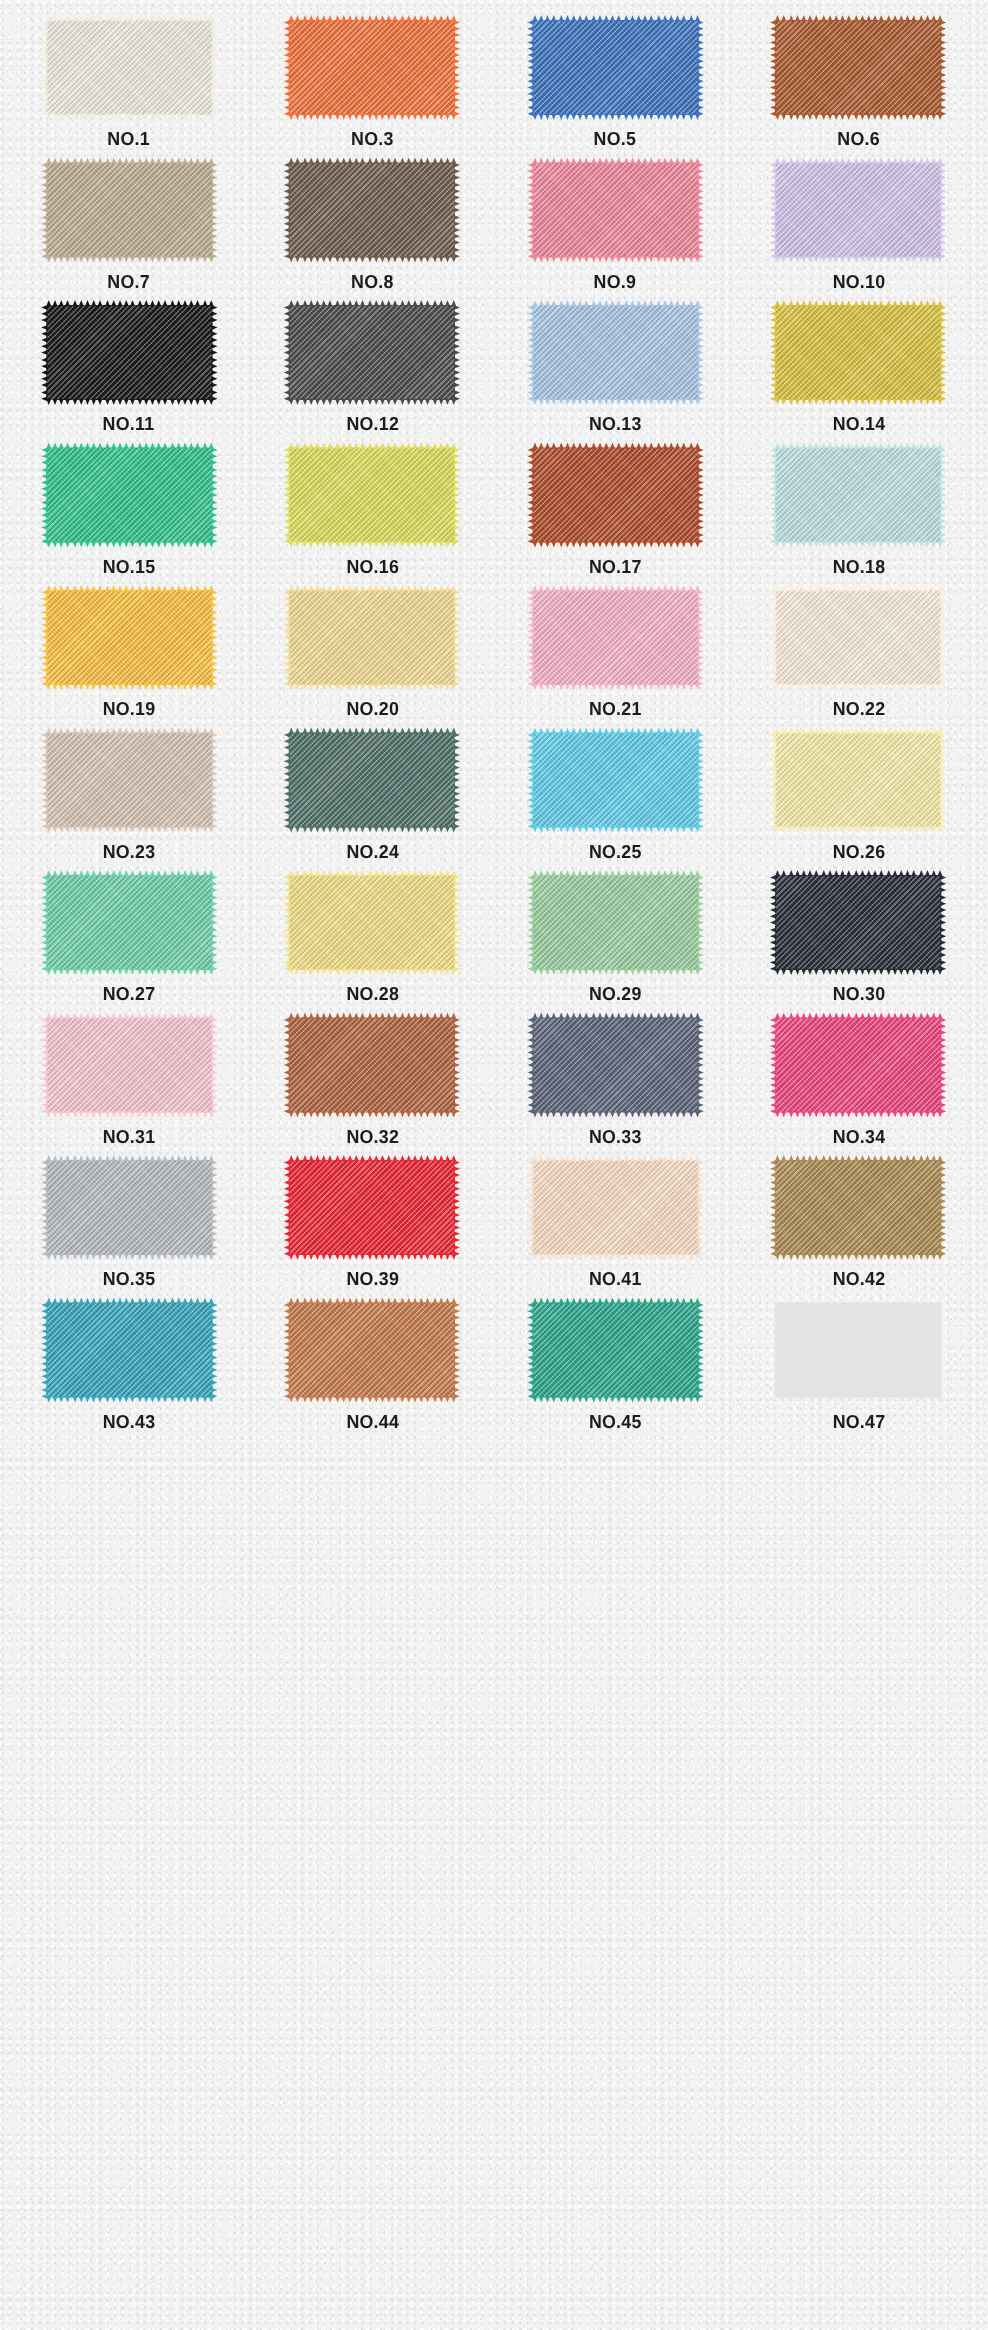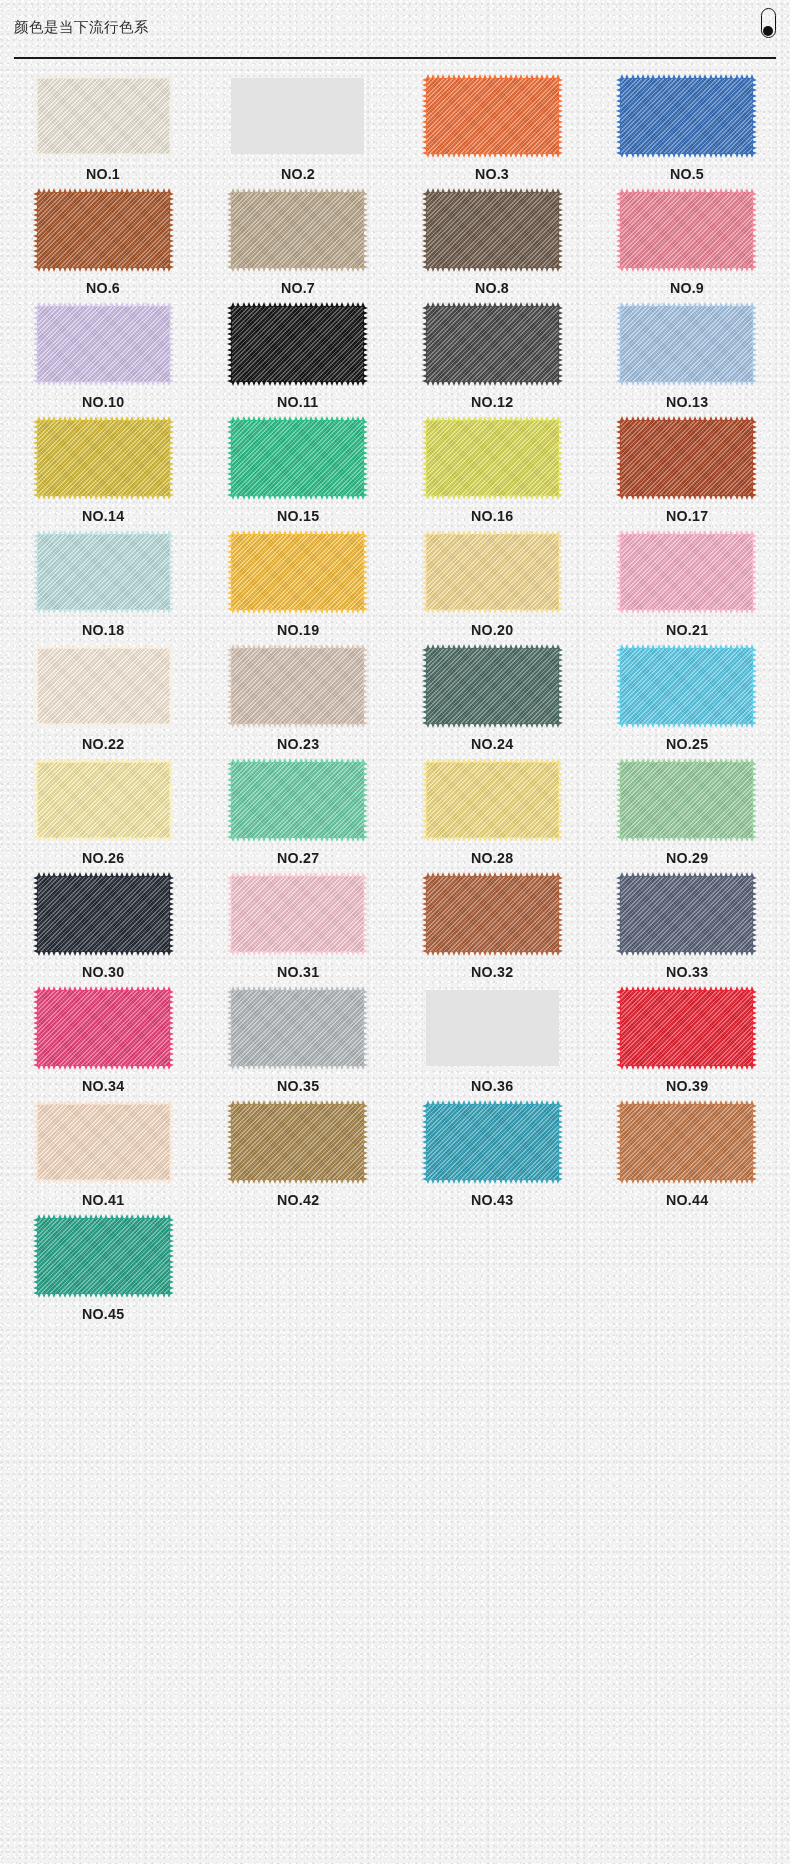--- a/index.html
+++ b/index.html
@@ -178,30 +178,20 @@
     letter-spacing:.2px;
     font-family:"Liberation Sans", sans-serif;
     transform:scaleX(.95);
   }
 </style>
 </head>
 <body>
 
 <div id="page">
 
-  <div id="header">
-    <div id="header-title">颜色是当下流行色系</div>
-
-    <div id="header-indicator">
-      <span class="track"></span>
-      <span class="thumb"></span>
-    </div>
-
-    <div id="header-rule"></div>
-  </div>
 
   <div id="swatch-grid">
       <div class="cell">
         <div class="swatch-wrap">
           <div class="swatch fabric" style="background-color: rgb(242, 236, 224);"></div>
           <span class="zig top" style="color: rgb(242, 236, 224);">
             <i style="left: 0px;"></i>
             <i style="left: 5.2px;"></i>
             <i style="left: 10.4px;"></i>
             <i style="left: 15.6px;"></i>
@@ -285,26 +275,20 @@
             <i style="top: 41.6px;"></i>
             <i style="top: 46.8px;"></i>
             <i style="top: 52px;"></i>
             <i style="top: 57.2px;"></i>
             <i style="top: 62.4px;"></i>
             <i style="top: 67.6px;"></i>
             <i style="top: 72.8px;"></i>
           </span>
         </div>
         <div class="label">NO.1</div>
-      </div>
-      <div class="cell">
-        <div class="swatch-wrap">
-          <div class="swatch" style="background-color: rgb(227, 227, 227);"></div>
-        </div>
-        <div class="label">NO.2</div>
       </div>
       <div class="cell">
         <div class="swatch-wrap">
           <div class="swatch fabric" style="background-color: rgb(244, 114, 58);"></div>
           <span class="zig top" style="color: rgb(244, 114, 58);">
             <i style="left: 0px;"></i>
             <i style="left: 5.2px;"></i>
             <i style="left: 10.4px;"></i>
             <i style="left: 15.6px;"></i>
             <i style="left: 20.8px;"></i>
@@ -3366,26 +3350,20 @@
             <i style="top: 57.2px;"></i>
             <i style="top: 62.4px;"></i>
             <i style="top: 67.6px;"></i>
             <i style="top: 72.8px;"></i>
           </span>
         </div>
         <div class="label">NO.35</div>
       </div>
       <div class="cell">
         <div class="swatch-wrap">
-          <div class="swatch" style="background-color: rgb(227, 227, 227);"></div>
-        </div>
-        <div class="label">NO.36</div>
-      </div>
-      <div class="cell">
-        <div class="swatch-wrap">
           <div class="swatch fabric" style="background-color: rgb(239, 36, 52);"></div>
           <span class="zig top" style="color: rgb(239, 36, 52);">
             <i style="left: 0px;"></i>
             <i style="left: 5.2px;"></i>
             <i style="left: 10.4px;"></i>
             <i style="left: 15.6px;"></i>
             <i style="left: 20.8px;"></i>
             <i style="left: 26px;"></i>
             <i style="left: 31.2px;"></i>
             <i style="left: 36.4px;"></i>
@@ -3946,15 +3924,21 @@
             <i style="top: 46.8px;"></i>
             <i style="top: 52px;"></i>
             <i style="top: 57.2px;"></i>
             <i style="top: 62.4px;"></i>
             <i style="top: 67.6px;"></i>
             <i style="top: 72.8px;"></i>
           </span>
         </div>
         <div class="label">NO.45</div>
       </div>
+      <div class="cell">
+        <div class="swatch-wrap">
+          <div class="swatch" style="background-color: rgb(227, 227, 227);"></div>
+        </div>
+        <div class="label">NO.47</div>
+      </div>
     </div>
 
 </div>
 
 </body></html>

